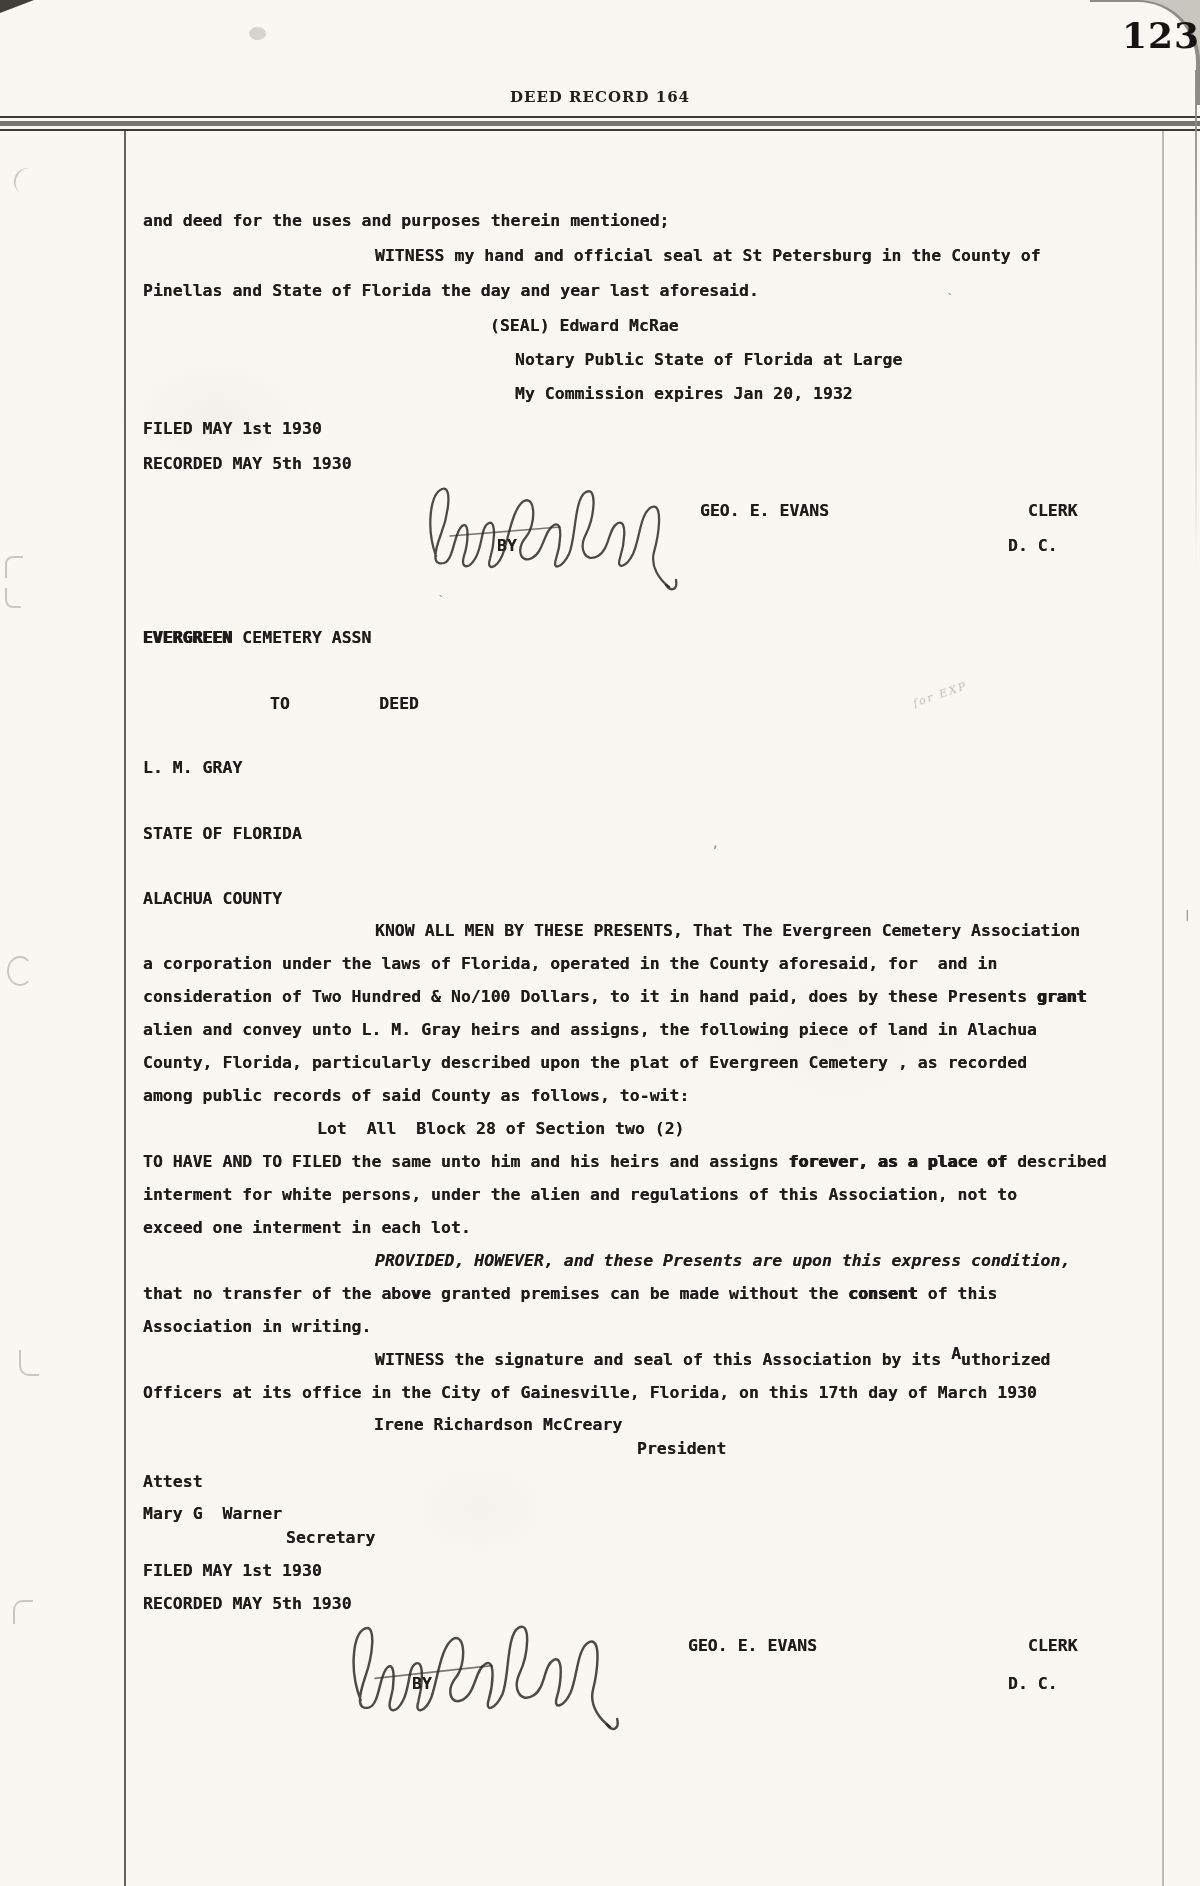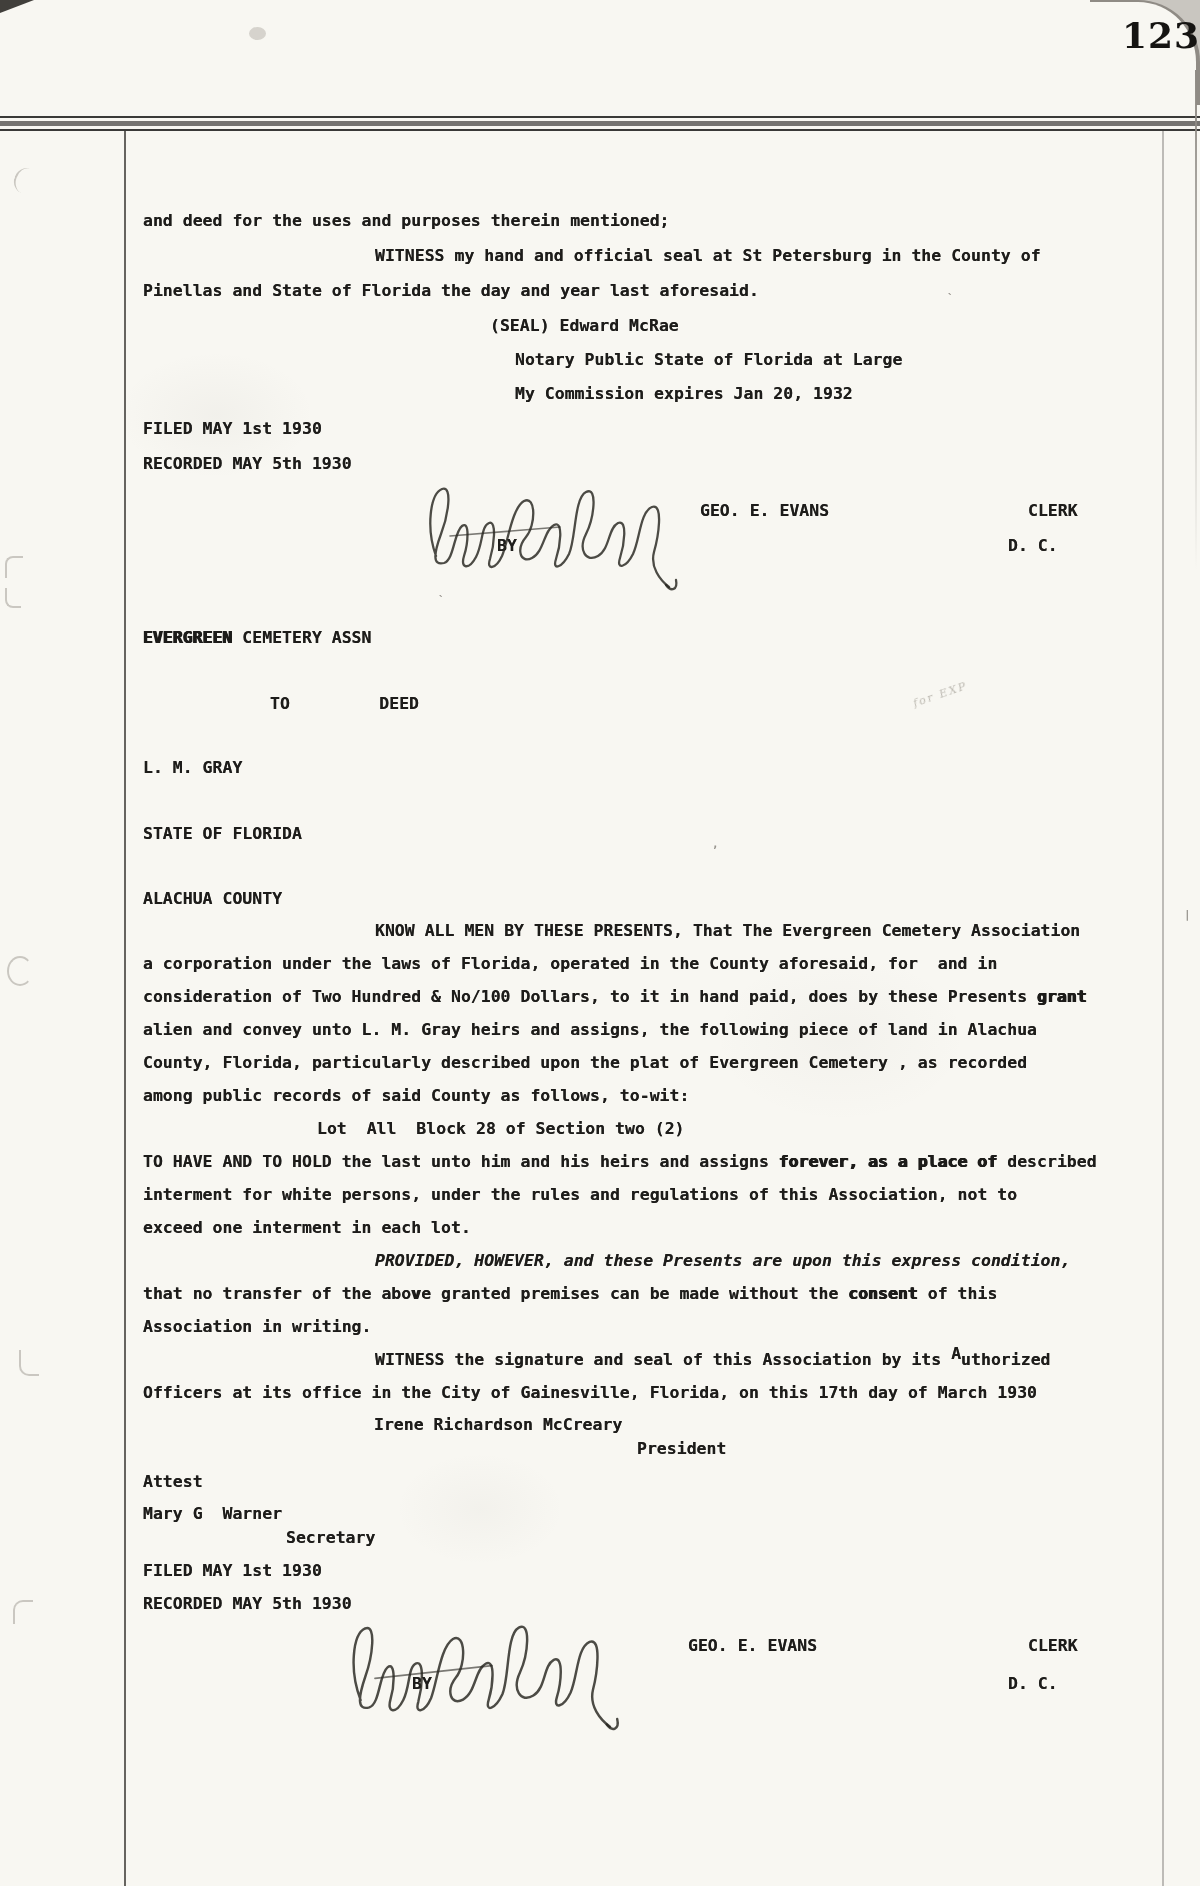--- a/index.html
+++ b/index.html
@@ -72,20 +72,21 @@
 <body>
 
 <div id="page">
 
   <div class="corner-shade"></div>
   <div class="corner-paper"></div>
   <div class="corner-wedge"></div>
   <div class="blob" style="left:249px;top:27px;width:17px;height:13px;opacity:.5;"></div>
 
   <div class="page-number serif">123</div>
+  <div class="header-title serif">DEED RECORD 164</div>
 
   <div class="hrule thin" style="top:116px;"></div>
   <div class="hrule thick" style="top:121px;"></div>
   <div class="hrule thin" style="top:129px;"></div>
   <div class="vrule left"></div>
   <div class="vrule right"></div>
   <div class="vrule edge"></div>
 
   <div class="binder-mark" style="left:14px;top:168px;width:22px;height:26px;border-width:0 0 0 2px;border-radius:50%;transform:rotate(18deg);"></div>
   <div class="binder-mark" style="left:5px;top:556px;width:16px;height:20px;border-width:2px 0 0 2px;border-radius:8px 0 0 0;"></div>
@@ -119,22 +120,22 @@
       <div class="tline" style="left: 143px; top: 758px;"><span>L. M. GRAY</span></div>
       <div class="tline" style="left: 143px; top: 824px;"><span>STATE OF FLORIDA</span></div>
       <div class="tline" style="left: 143px; top: 889px; text-align: center;"><span>ALACHUA COUNTY</span></div>
       <div class="tline" style="left: 375px; top: 921px;"><span>KNOW ALL MEN BY THESE PRESENTS, That The Evergreen Cemetery Association</span></div>
       <div class="tline" style="left: 143px; top: 954px;"><span>a corporation under the laws of Florida, operated in the County aforesaid, for  and in</span></div>
       <div class="tline" style="left: 143px; top: 987px;"><span>consideration of Two Hundred &amp; No/100 Dollars, to it in hand paid, does by these Presents </span><span class="ov">grant</span></div>
       <div class="tline" style="left: 143px; top: 1020px;"><span>alien and convey unto L. M. Gray heirs and assigns, the following piece of land in Alachua</span></div>
       <div class="tline" style="left: 143px; top: 1053px;"><span>County, Florida, particularly described upon the plat of Evergreen Cemetery , as recorded</span></div>
       <div class="tline" style="left: 143px; top: 1086px;"><span>among public records of said County as follows, to-wit:</span></div>
       <div class="tline" style="left: 317px; top: 1119px;"><span>Lot  All  Block 28 of Section two (2)</span></div>
-      <div class="tline" style="left: 143px; top: 1152px;"><span>TO HAVE AND TO HOLD the last unto him and his heirs and assigns </span><span class="ov">forever, as a place of</span><span> described</span></div>
-      <div class="tline" style="left: 143px; top: 1185px;"><span>interment for white persons, under the rules and regulations of this Association, not to</span></div>
+      <div class="tline" style="left: 143px; top: 1152px;"><span>TO HAVE AND TO FILED the same unto him and his heirs and assigns </span><span class="ov">forever, as a place of</span><span> described</span></div>
+      <div class="tline" style="left: 143px; top: 1185px;"><span>interment for white persons, under the alien and regulations of this Association, not to</span></div>
       <div class="tline" style="left: 143px; top: 1218px;"><span>exceed one interment in each lot.</span></div>
       <div class="tline" style="left: 375px; top: 1251px; font-style: italic;"><span>PROVIDED, HOWEVER, and these Presents are upon this express condition,</span></div>
       <div class="tline" style="left: 143px; top: 1284px; text-align: center;"><span>that no transfer of the abo</span><span class="ov">v</span><span>e granted premises can be made without the </span><span class="ov">consent</span><span> of this</span></div>
       <div class="tline" style="left: 143px; top: 1317px;"><span>Association in writing.</span></div>
       <div class="tline" style="left: 375px; top: 1350px;"><span>WITNESS the signature and seal of this Association by its </span><span class="sup">A</span><span>uthorized</span></div>
       <div class="tline" style="left: 143px; top: 1383px;"><span>Officers at its office in the City of Gainesville, Florida, on this 17th day of March 1930</span></div>
       <div class="tline" style="left: 374px; top: 1415px;"><span>Irene Richardson McCreary</span></div>
       <div class="tline" style="left: 637px; top: 1439px;"><span>President</span></div>
       <div class="tline" style="left: 143px; top: 1472px;"><span>Attest</span></div>
       <div class="tline" style="left: 143px; top: 1504px;"><span>Mary G  Warner</span></div>

